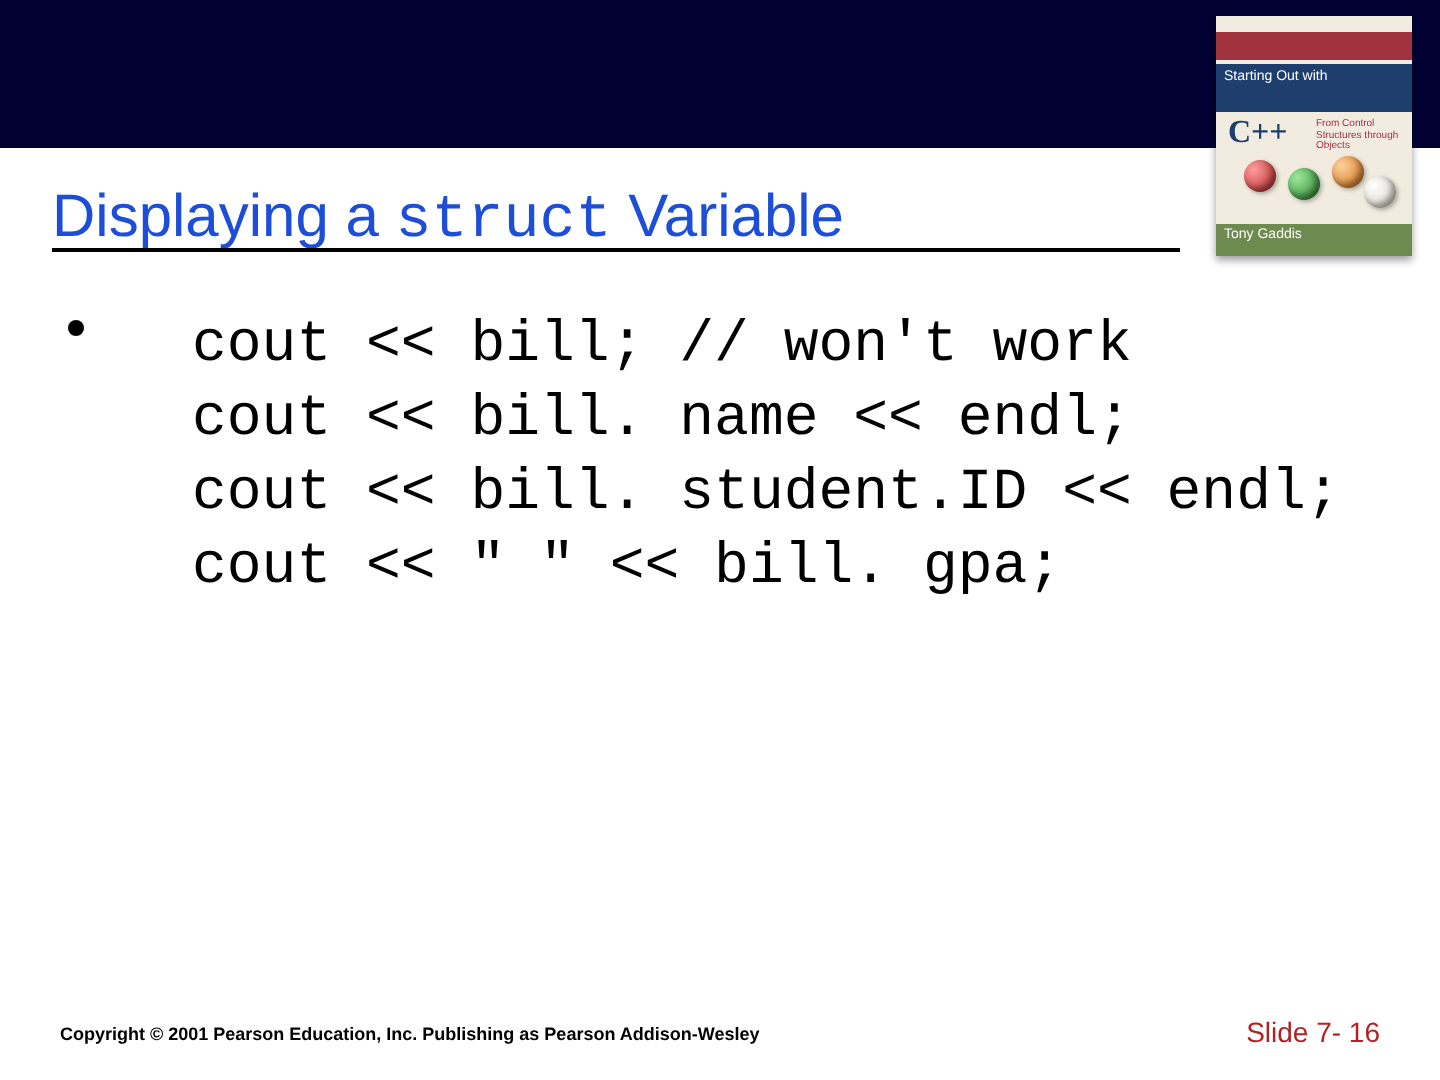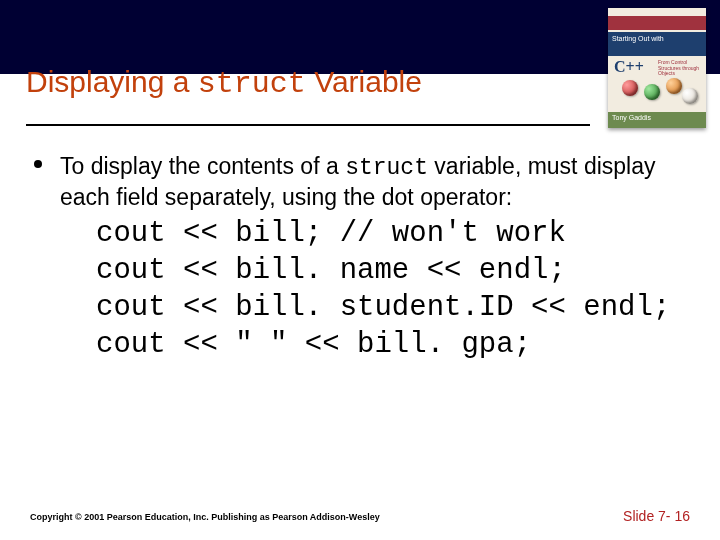--- a/index.html
+++ b/index.html
@@ -72,24 +72,24 @@
     bottom: 0; left: 0; right: 0; height: 16px;
     background: #6d8a4f;
     color: #fff;
     font-size: 7px;
     padding: 2px 4px;
     box-sizing: border-box;
   }
 
   .title {
     position: absolute;
-    top: 65px;
+    top: 92px;
     left: 26px;
     font-size: 30px;
-    color: #c2410c;
+    color: #1d4ed8;
   }
   .title .mono {
     font-family: "Courier New", Courier, monospace;
   }
   .underline {
     position: absolute;
     top: 124px;
     left: 26px;
     width: 564px;
     height: 2px;
@@ -163,20 +163,17 @@
   <div class="author">Tony Gaddis</div>
 </div>
 
 <div class="title">
   <span>Displaying a </span><span class="mono">struct</span><span> Variable</span>
 </div>
 <div class="underline"></div>
 
 <div class="body">
   <div class="bullet"></div>
-  <div class="para">
-    <span>To display the contents of a </span><span class="mono">struct</span><span> variable, must display each field separately, using the dot operator:</span>
-  </div>
   <div class="codeblock"><div>cout &lt;&lt; bill; // won't work</div><div>cout &lt;&lt; bill. name &lt;&lt; endl;</div><div>cout &lt;&lt; bill. student.ID &lt;&lt; endl;</div><div>cout &lt;&lt; " " &lt;&lt; bill. gpa;</div></div>
 </div>
 
 <div class="footer-left">Copyright © 2001 Pearson Education, Inc. Publishing as Pearson Addison-Wesley</div>
 <div class="footer-right">Slide 7- 16</div>
 
 </body></html>

